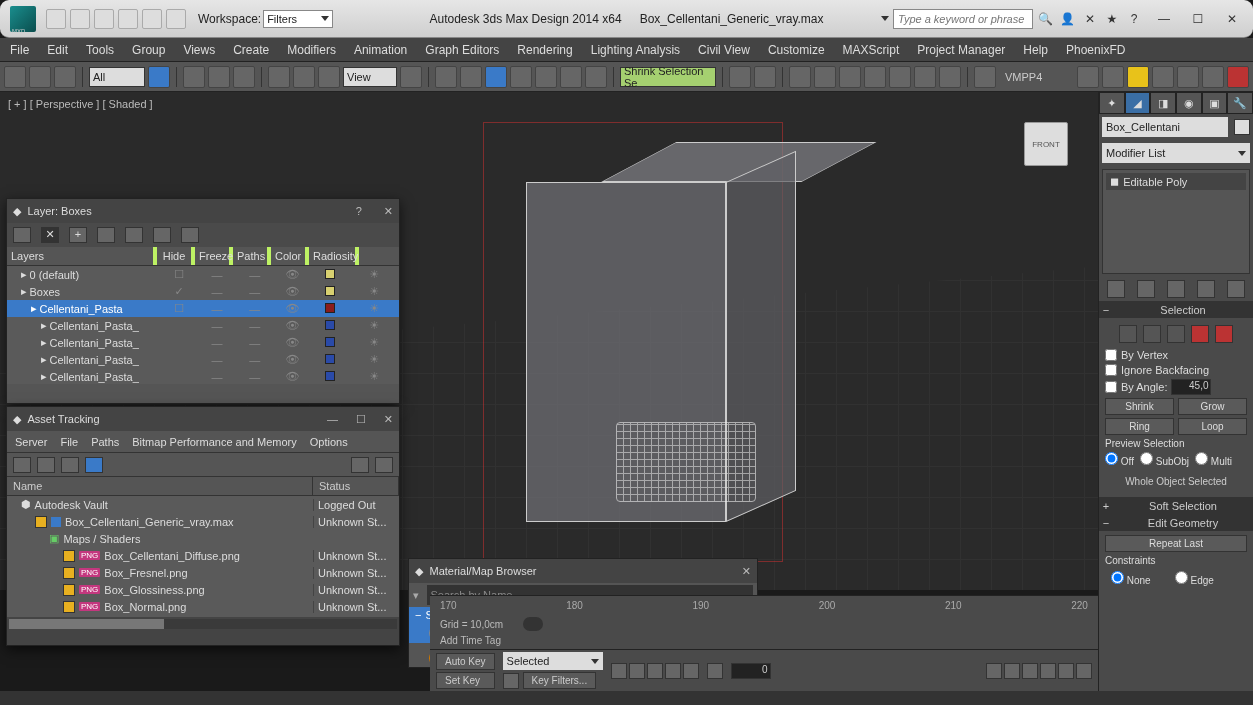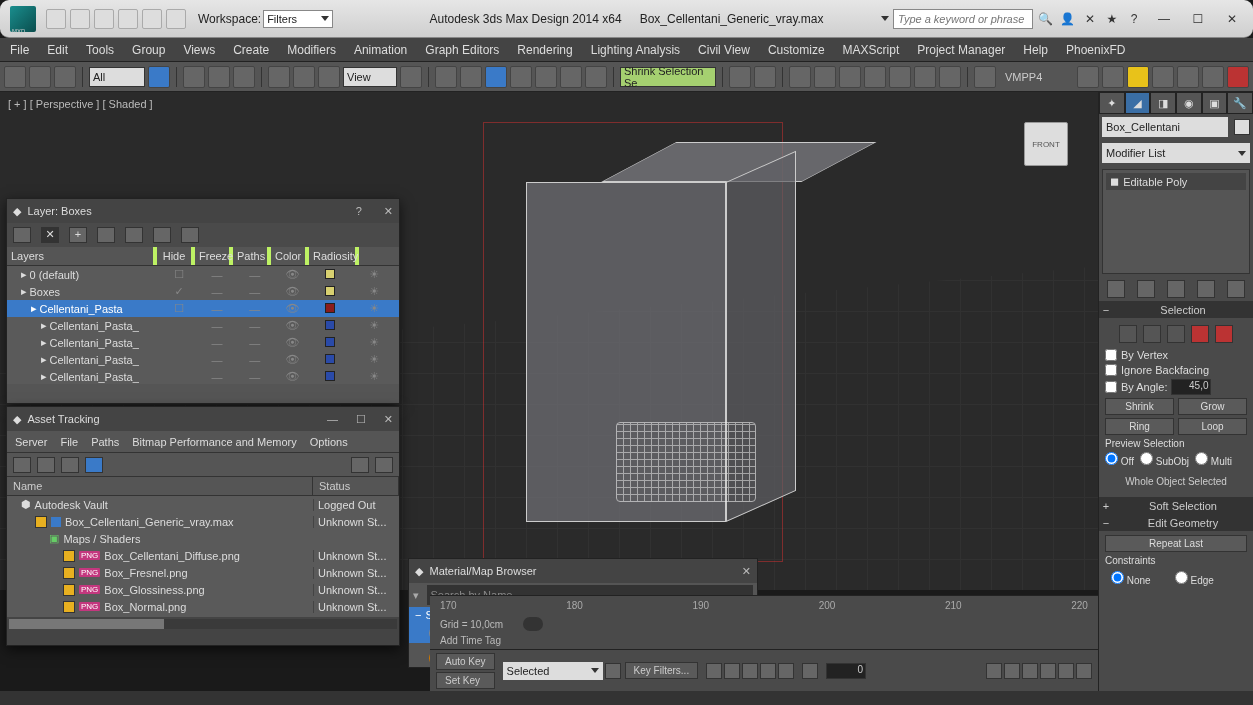--- a/index.html
+++ b/index.html
@@ -601,21 +601,21 @@
   <div class="info">
       <span>Add Time Tag</span>
     </div>
 </div>
 
 <div class="status-bar">
   <div style="display:flex;flex-direction:column;gap:2px">
     <div class="sb-btn">Auto Key</div>
     <div class="sb-btn">Set Key</div>
   </div>
-  <div style="display:flex;flex-direction:row;gap:2px">
+  <div style="display:flex;flex-direction:column;gap:2px">
     <div class="sb-dd">
         <span>Selected</span>
         <span class="tri"></span>
       </div>
     <div style="display:flex;gap:4px;align-items:center">
       <div class="sb-ic"></div>
       <div class="sb-btn">Key Filters...</div>
     </div>
   </div>
   <div class="sb-icons">

